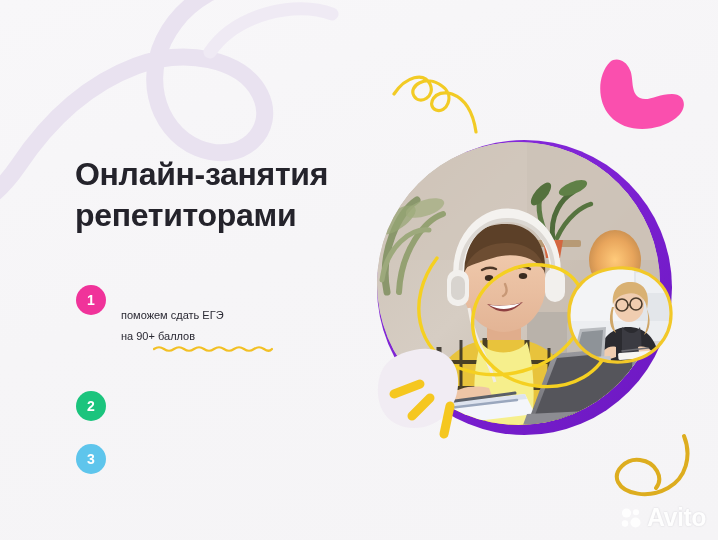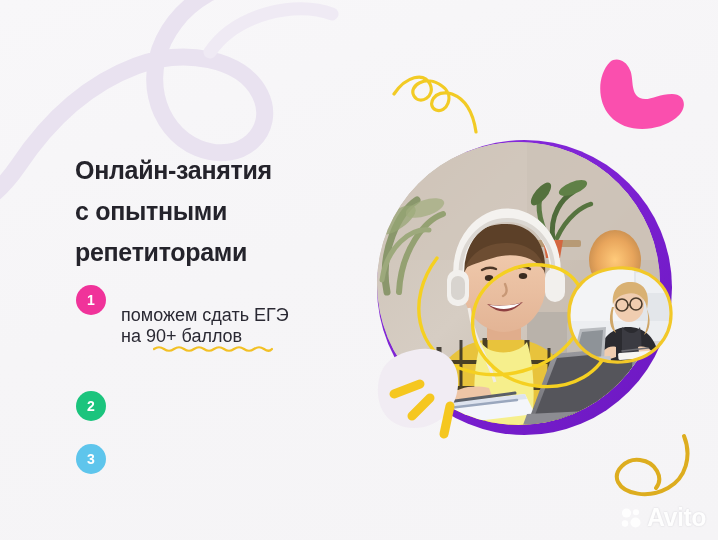--- a/index.html
+++ b/index.html
@@ -21,21 +21,21 @@
   .bg-swirl{
     position:absolute;left:-40px;top:-30px;width:380px;height:300px;
     pointer-events:none;
   }
   .bg-swirl svg{display:block;width:100%;height:100%;}
 
   
   .headline{
     position:absolute;left:75px;top:133px;
     width:290px;
-    font-size:25px;
+    font-size:32px;
     line-height:41px;
     font-weight:700;
     color:#24232b;
     letter-spacing:-0.3px;
   }
   .headline .hl-line{display:block;white-space:nowrap;}
 
   
   .benefits{
     position:absolute;left:76px;top:284px;width:320px;
@@ -50,21 +50,21 @@
     width:30px;height:30px;border-radius:50%;
     color:#ffffff;font-size:14px;font-weight:700;
     display:flex;align-items:center;justify-content:center;
     margin-top:1px;
   }
   .b1{background:#f0339a;}
   .b2{background:#1bc47d;}
   .b3{background:#5ec5ec;}
   .benefit-text{
     margin-left:15px;
-    font-size:18px;
+    font-size:11px;
     line-height:21px;
     color:#2a2933;
     font-weight:400;
     position:relative;
     white-space:pre-line;
   }
   .benefit-3 .benefit-text{padding-top:4px;}
 
   
   .wave-underline{
@@ -140,21 +140,20 @@
                  C 120 117, 82 160, 58 196 C 36 228, 8 246, -20 250"></path>
       </g>
       <g fill="none" stroke="#efeaf4" stroke-width="13" stroke-linecap="round">
         <path d="M372 44 C 336 30, 276 44, 250 82"></path>
       </g>
     </svg>
   </div>
 
   <h1 class="headline">
     <span class="hl-line">Онлайн-занятия</span>
-    <span class="hl-line">с опытными</span>
     <span class="hl-line">репетиторами</span>
   </h1>
 
   <ul class="benefits" style="list-style:none;margin:0;padding:0;">
 
     <li class="benefit benefit-1">
       <span class="badge b1">1</span>
       <span class="benefit-text">
         <span>поможем сдать ЕГЭ
 на 90+ баллов</span>

